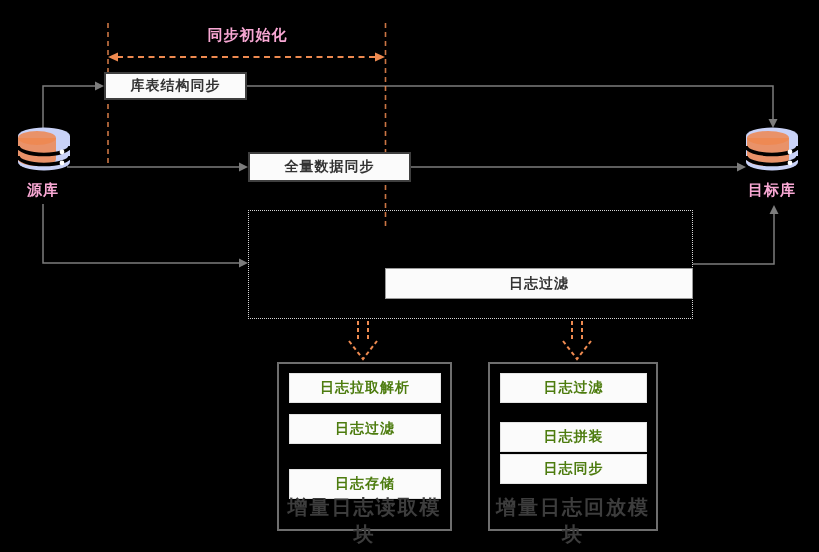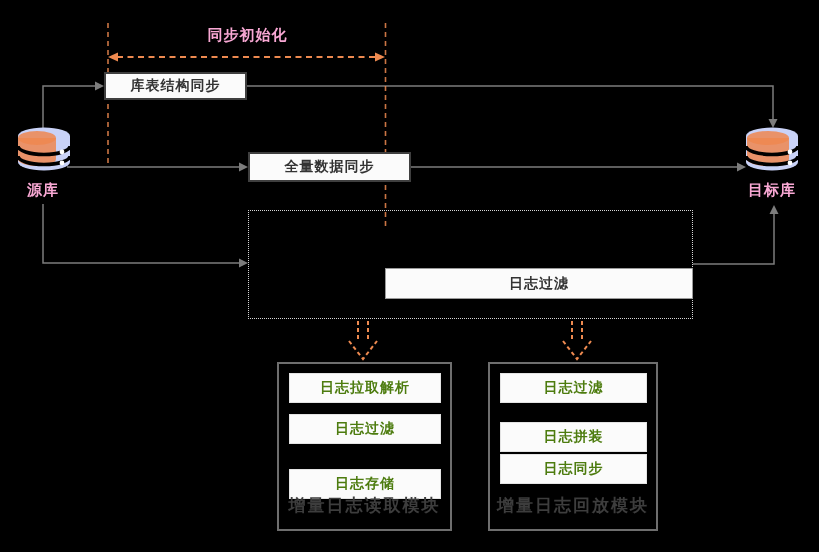--- a/index.html
+++ b/index.html
@@ -30,21 +30,21 @@
     border:2px solid #6e6e6e;background:transparent;
   }
   .step{
     position:absolute;box-sizing:border-box;height:30px;
     background:#fbfbfb;border:1px solid #e3e3e3;color:#4d7c0f;
     display:flex;align-items:center;justify-content:center;
     font-size:14px;font-weight:700;letter-spacing:1px;
   }
   .module-title{
     position:absolute;left:0;right:0;top:130px;text-align:center;
-    color:#3d3d3d;font-size:17px;font-weight:700;letter-spacing:2px;
+    color:#3d3d3d;font-size:20px;font-weight:700;letter-spacing:2px;
   }
   .db-icon{position:absolute;z-index:2;}
 </style>
 </head>
 <body>
 
 <div id="canvas">
 
   <svg id="wires" width="819" height="552" viewBox="0 0 819 552">
 

